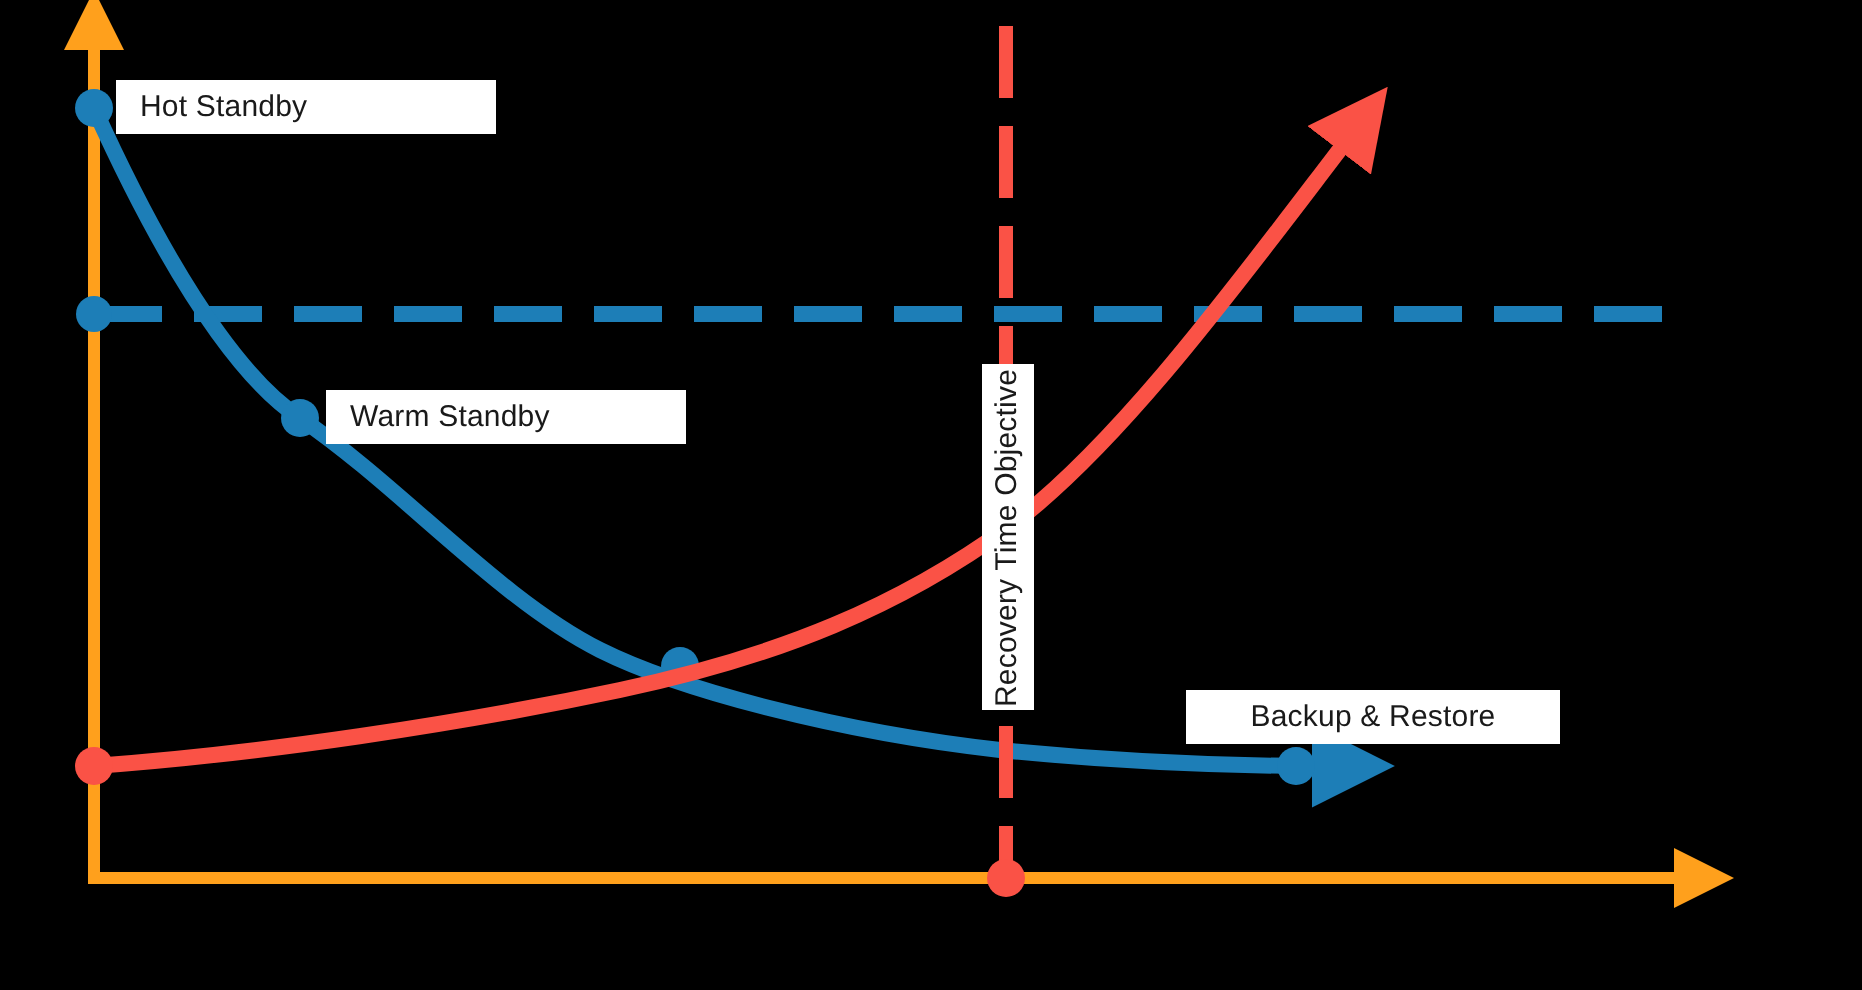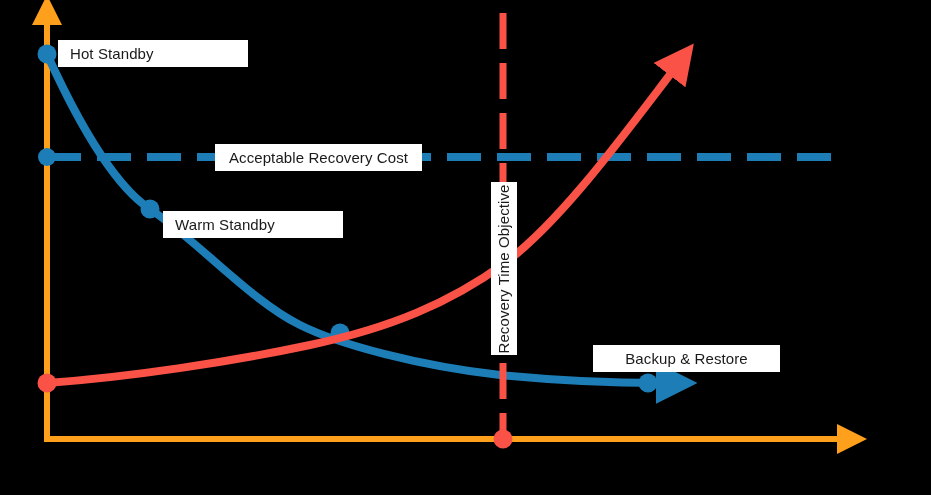--- a/index.html
+++ b/index.html
@@ -47,21 +47,21 @@
   .callout-center {
     text-align: center;
   }
   #label-hot-standby {
     left: 58px;
     top: 40px;
     width: 190px;
   }
   #label-warm-standby {
     left: 163px;
-    top: 211px;
+    top: 195px;
     width: 180px;
   }
   #label-acceptable-recovery-cost {
     left: 215px;
     top: 144px;
     width: 207px;
   }
   #label-backup-restore {
     left: 553px;
     top: 345px;
@@ -142,21 +142,20 @@
       <line x1="503" y1="13" x2="503" y2="439" stroke="#FA5246" stroke-width="7" stroke-dasharray="36 14" stroke-linecap="butt"></line>
       <circle cx="503" cy="439" r="9.5" fill="#FA5246"></circle>
     </g>
 
   </svg>
 
   <div class="callout callout-left" id="label-hot-standby">Hot Standby</div>
 
   <div class="callout callout-left" id="label-warm-standby">Warm Standby</div>
 
-  <div class="callout callout-center" id="label-acceptable-recovery-cost">Acceptable Recovery Cost</div>
 
   <div class="callout callout-center" id="label-backup-restore">Backup &amp; Restore</div>
 
   <div class="callout" id="label-recovery-time-objective">
       <span class="rtext">Recovery Time Objective</span>
     </div>
 
 </div>
 
 </body></html>

